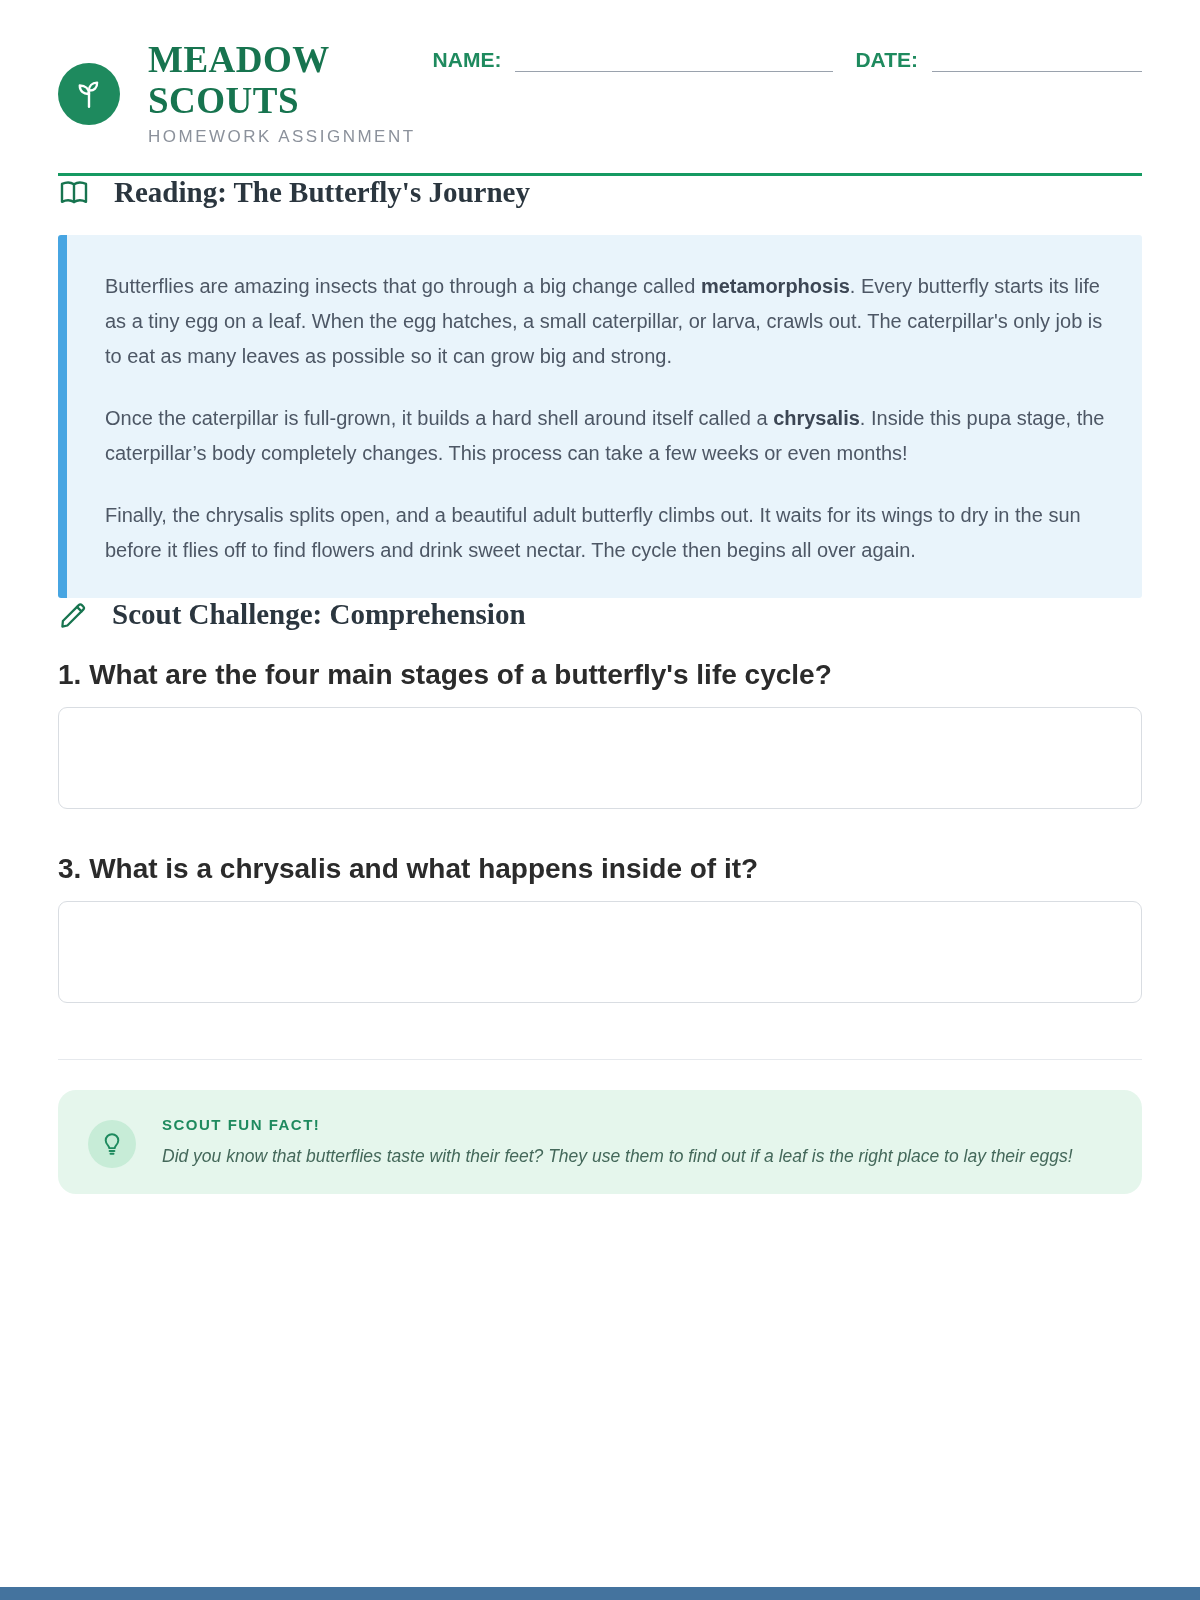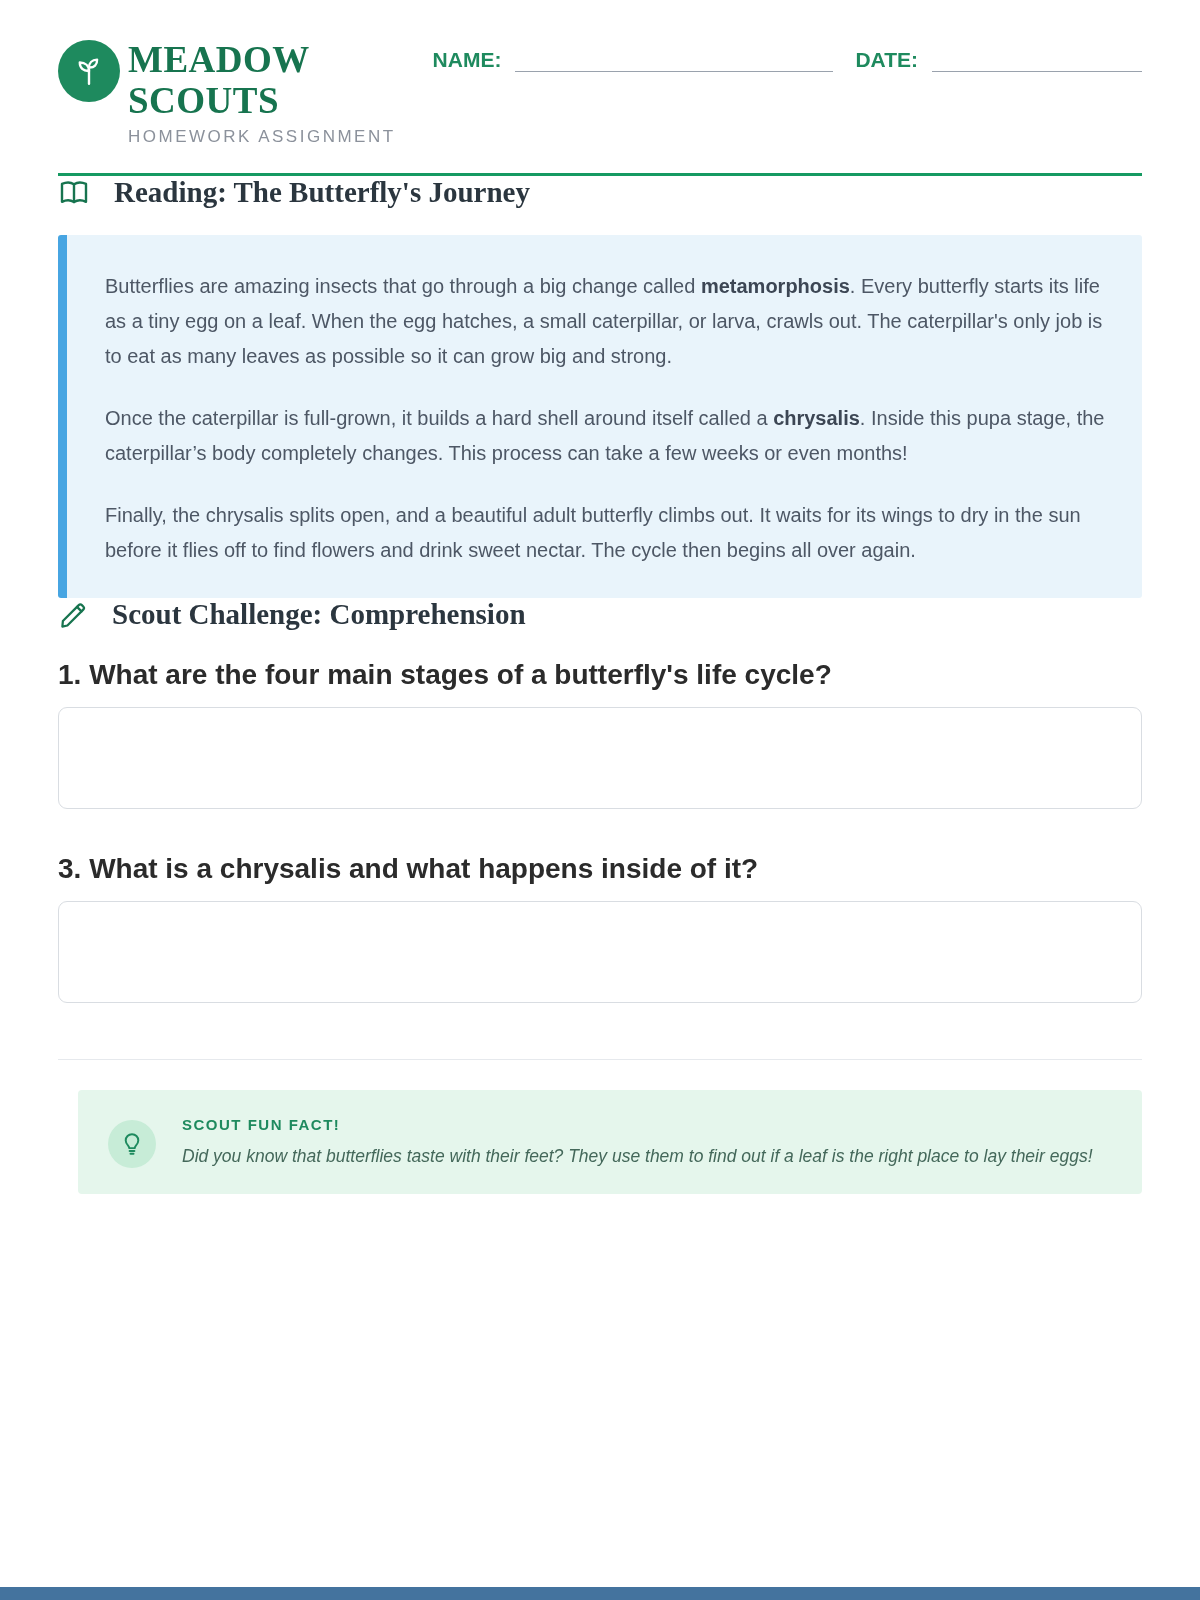--- a/index.html
+++ b/index.html
@@ -17,21 +17,21 @@
   }
 
   
   .header {
     display: flex;
     justify-content: space-between;
     align-items: flex-start;
     padding-bottom: 26px;
     border-bottom: 3px solid #169a62;
   }
-  .brand-row { display: flex; align-items: flex-start; gap: 8px; }
+  .brand-row { display: flex; align-items: center; gap: 28px; }
   .logo-circle {
     width: 62px; height: 62px; border-radius: 50%;
     background: #1e8a5e;
     display: flex; align-items: center; justify-content: center;
     flex: 0 0 auto;
   }
   .brand-text h1 {
     margin: 0;
     font-family: "Liberation Serif", serif;
     font-size: 37px;
@@ -113,26 +113,25 @@
   .divider {
     margin-top: 56px;
     border-top: 1px solid #e6e9ed;
   }
 
   
   .fun-fact {
     margin-top: 30px;
     margin-bottom: 26px;
     background: #e5f6ec;
-    border-radius: 4px;
+    border-radius: 18px;
     padding: 26px 34px 24px 30px;
     display: flex;
     align-items: flex-start;
     gap: 26px;
-    margin-left: 20px;
   }
   .bulb-circle {
     width: 48px; height: 48px; border-radius: 50%;
     background: #c7ecd7;
     display: flex; align-items: center; justify-content: center;
     flex: 0 0 auto;
     margin-top: 4px;
   }
   .fun-fact-title {
     font-size: 15px;

